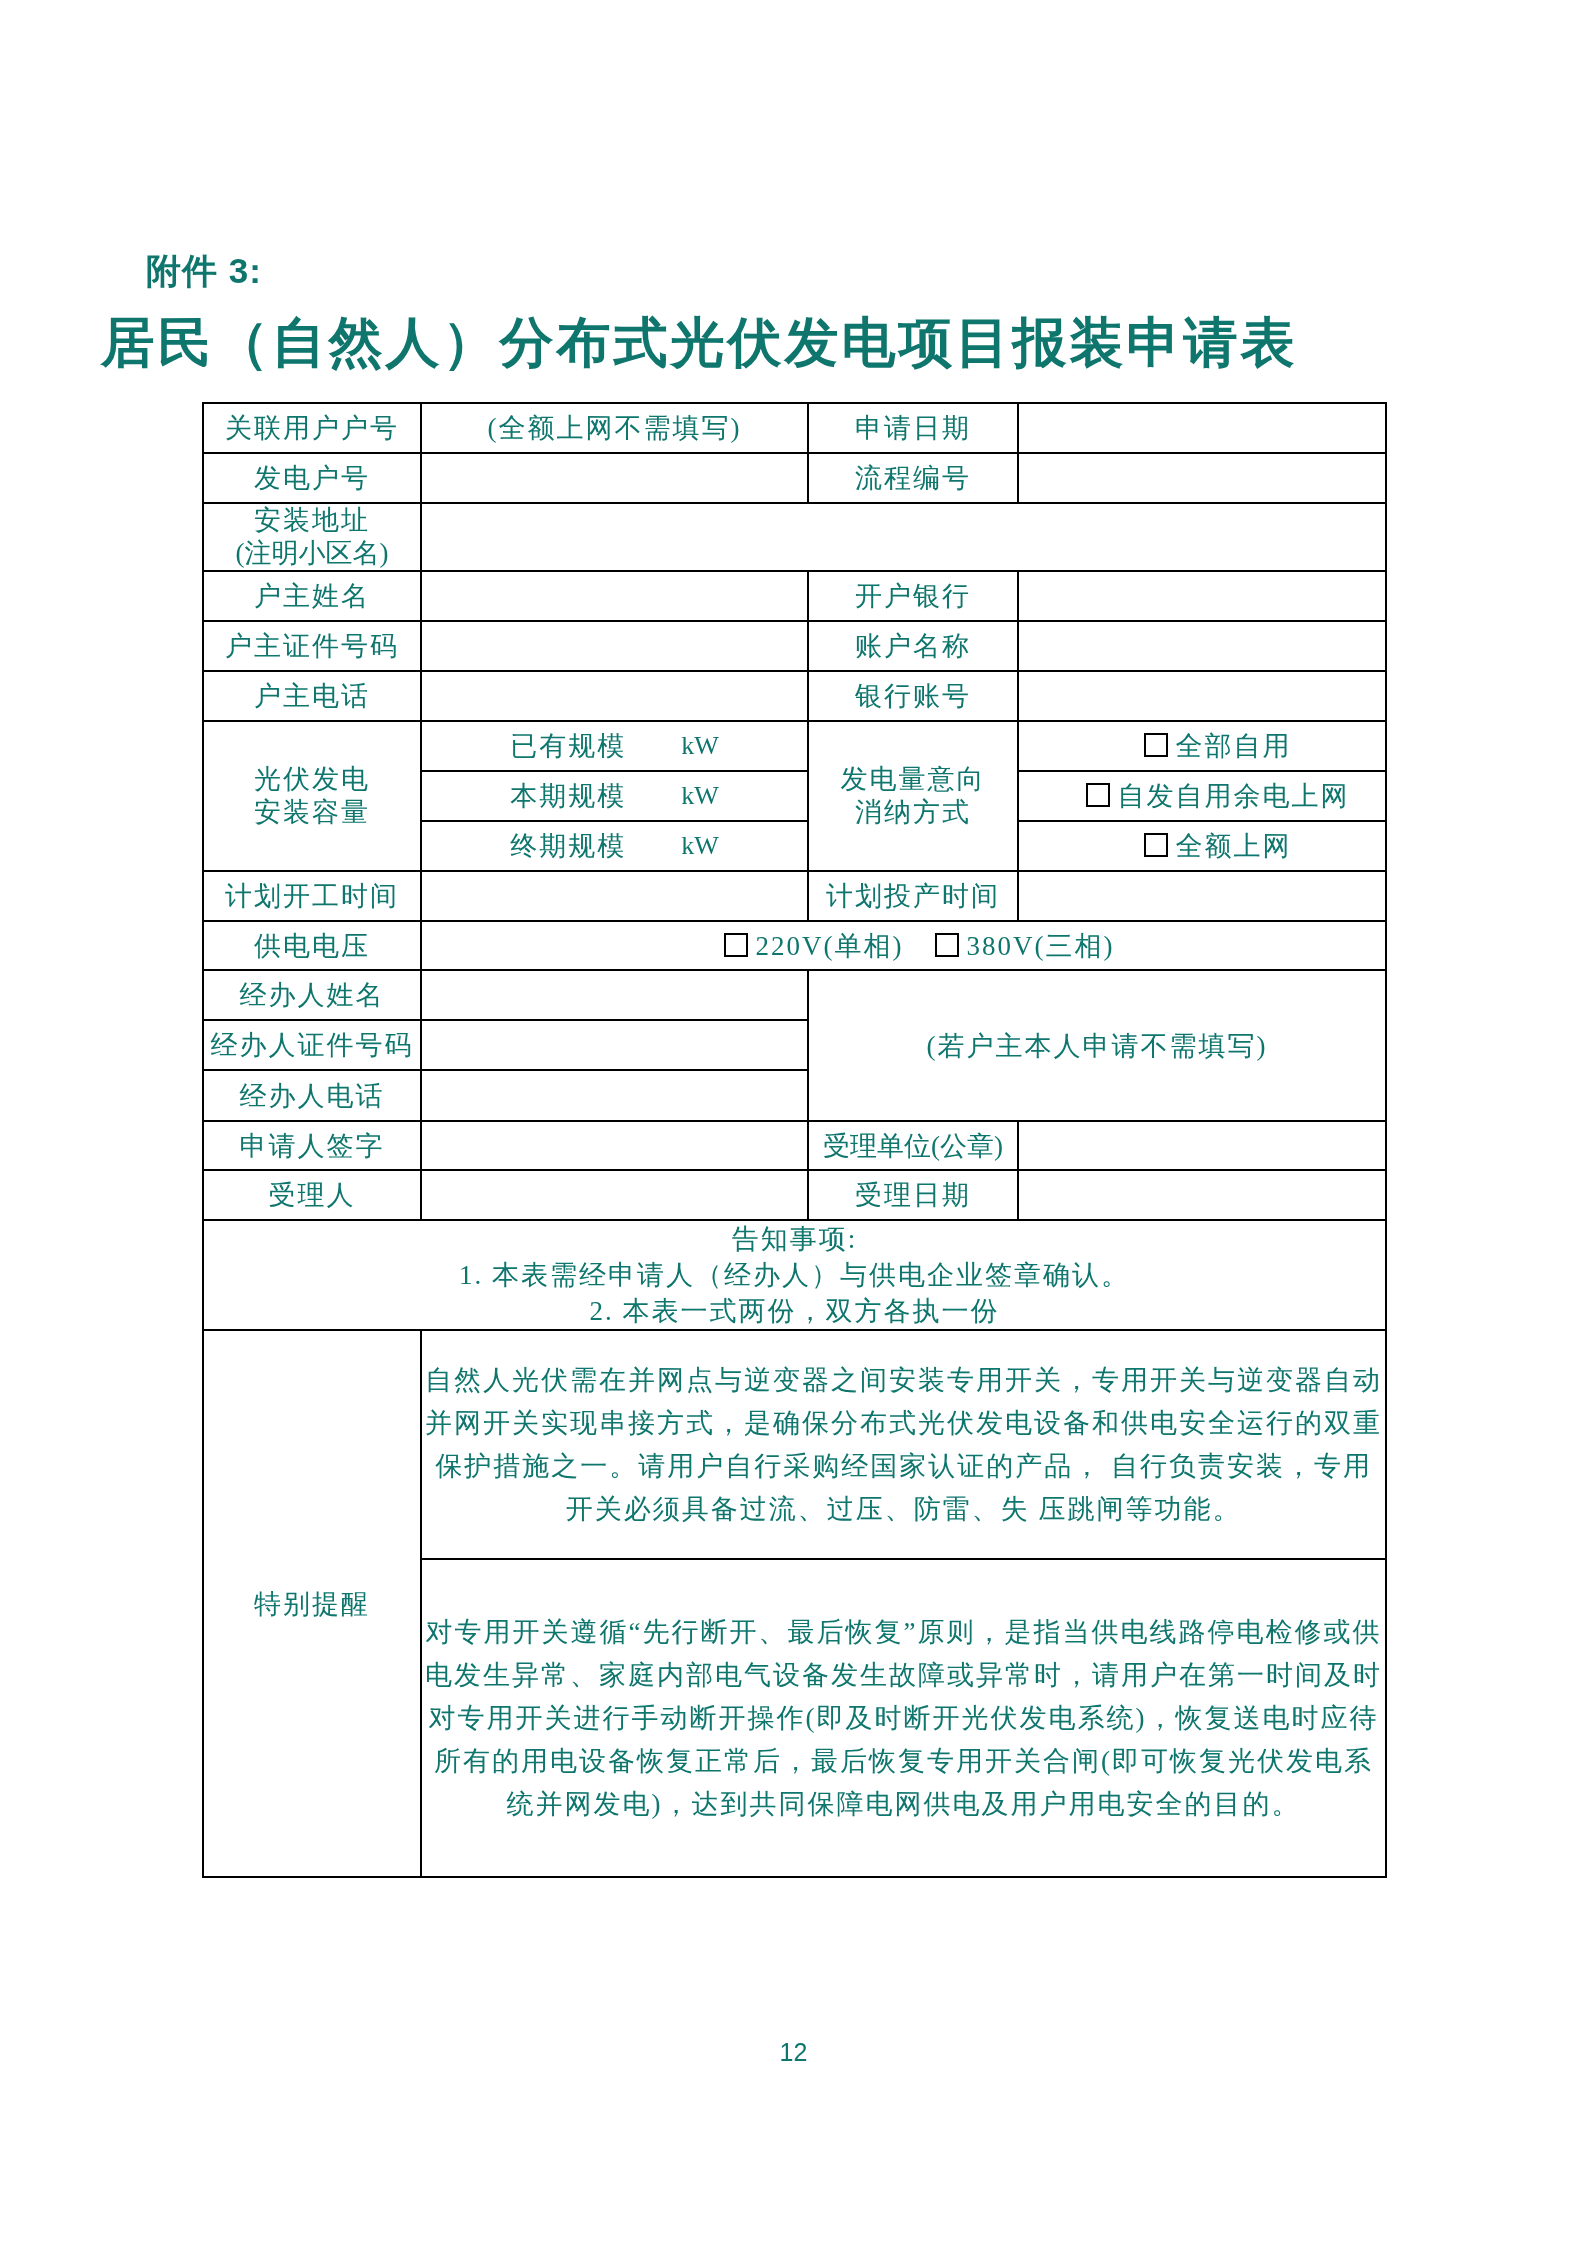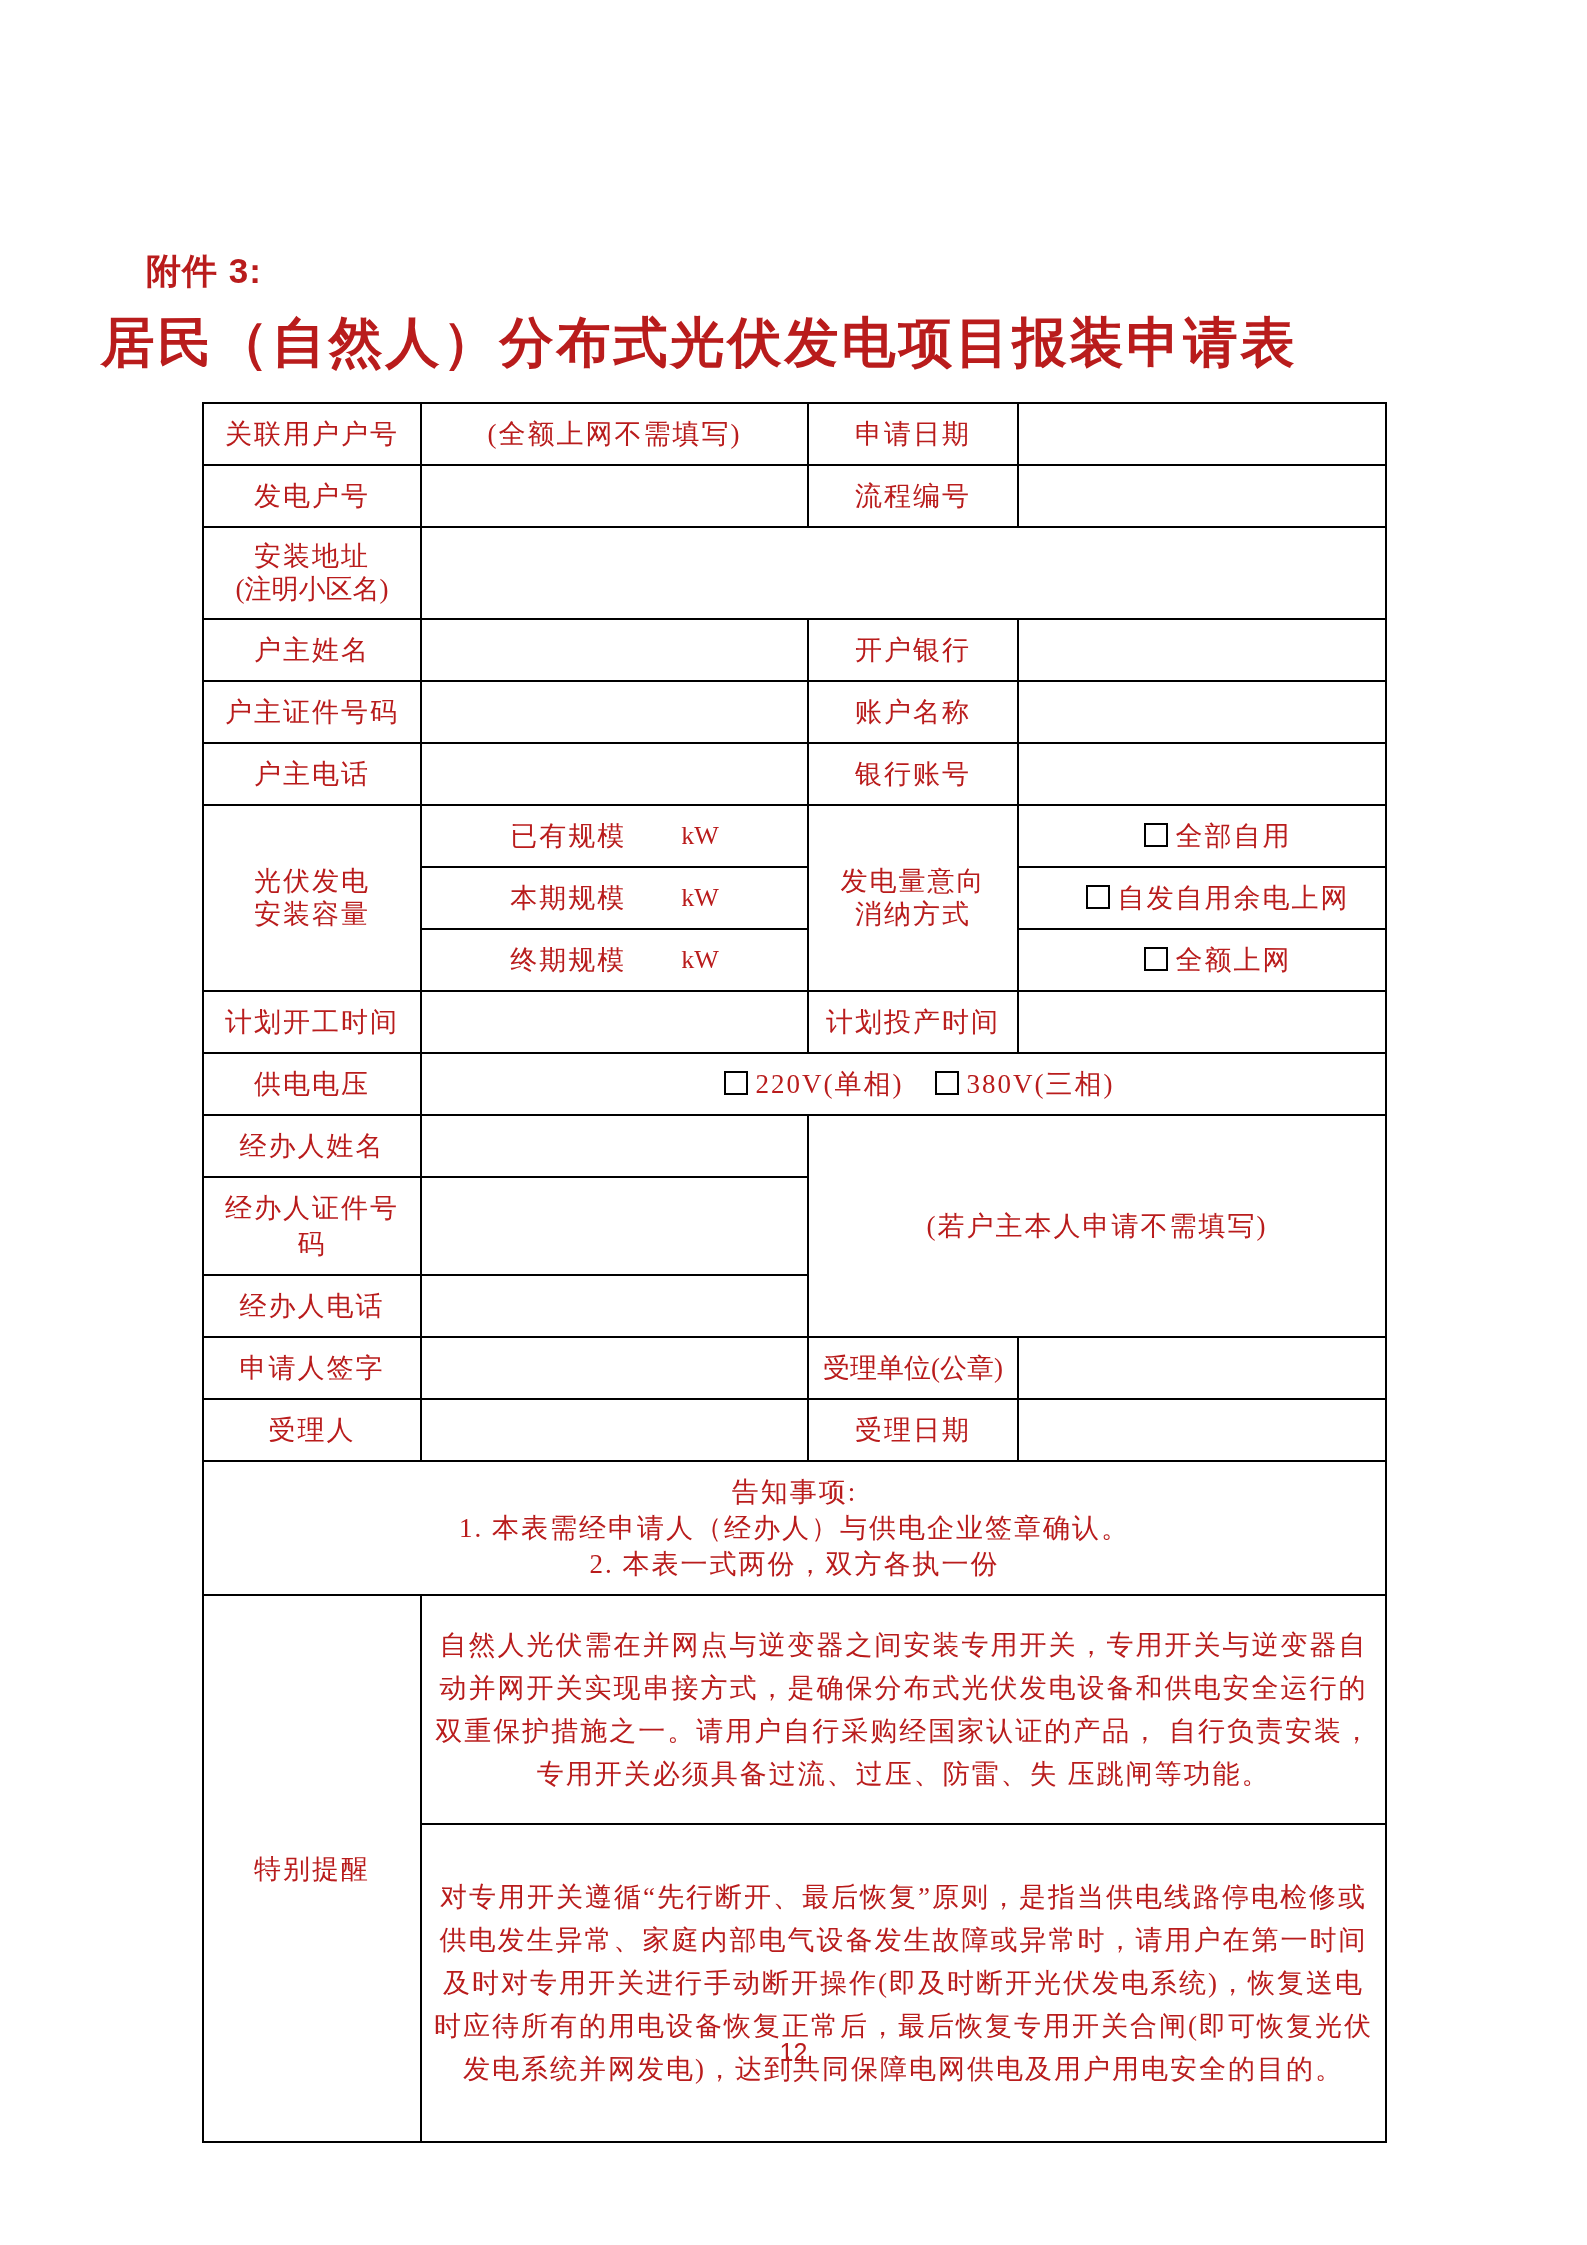--- a/index.html
+++ b/index.html
@@ -1,21 +1,21 @@
 <!DOCTYPE html>
 <html><head>
 <meta charset="utf-8">
 <style>
   html,body{margin:0;padding:0;background:#ffffff;}
   .page{
     position:relative;
     width:1587px;
     height:2245px;
     background:#ffffff;
-    color:#b91c1c;
+    color:#0f766e;
     font-family:"Liberation Serif","DejaVu Serif",serif;
     overflow:hidden;
   }
   .attachment{
     position:absolute;
     left:146px;
     top:248px;
     font-family:"Liberation Sans","DejaVu Sans",sans-serif;
     font-weight:bold;
     font-size:35px;
@@ -39,21 +39,21 @@
     width:1183px;
     border-collapse:collapse;
     table-layout:fixed;
   }
   .form-table td{
     border:2px solid #000;
     text-align:center;
     vertical-align:middle;
     font-size:27px;
     letter-spacing:2px;
-    padding:12px;
+    padding:0;
     overflow:hidden;
   }
   .form-table .two-line div{line-height:33px;}
   .form-table .tight{letter-spacing:0;}
   .kw-row{display:flex;justify-content:center;align-items:center;gap:55px;}
   .kw-unit{letter-spacing:0;font-size:26px;}
   .cb{
     display:inline-block;
     width:20px;height:20px;
     border:2px solid #000;

